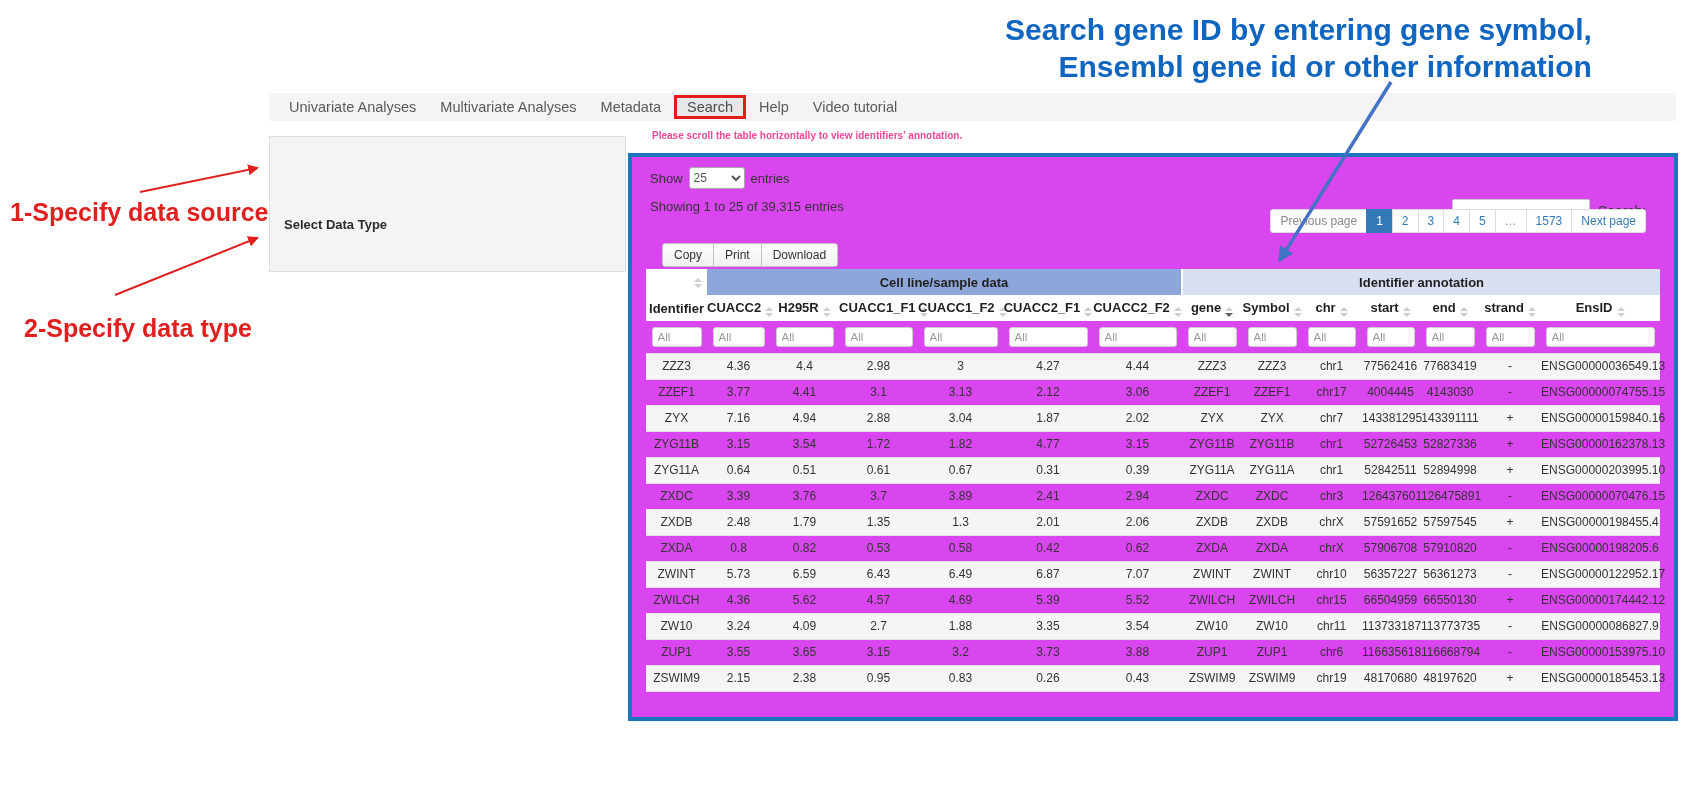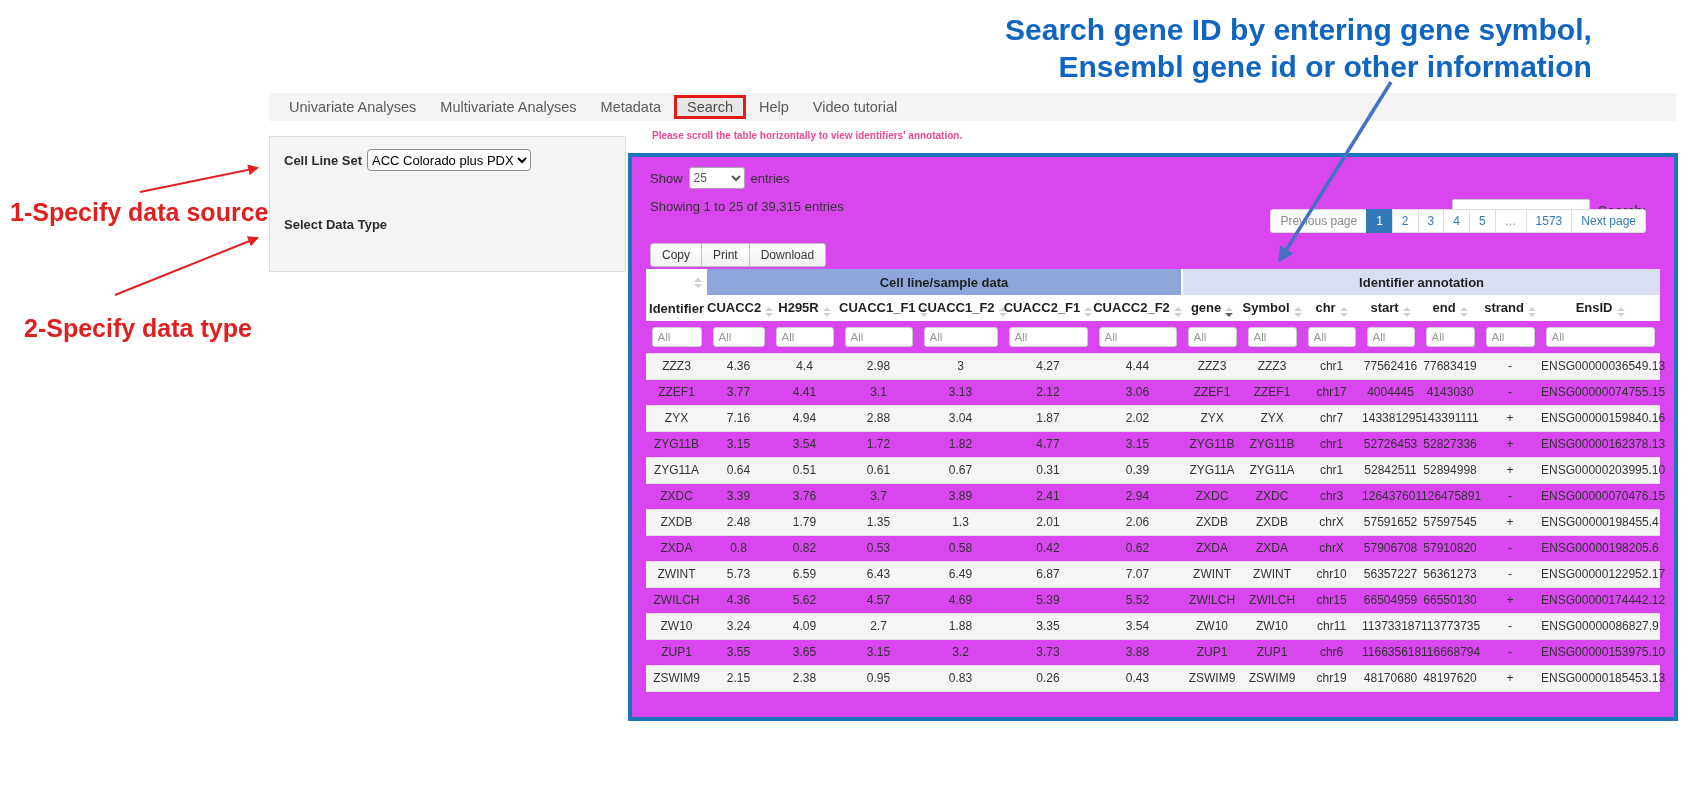--- a/index.html
+++ b/index.html
@@ -38,21 +38,21 @@
 
   #pagination { position:absolute; top:52px; right:28px; display:flex; font-size:12px; }
   .page-cell { border:1px solid #ddd; margin-left:-1px; padding:4px 9px; color:#337ab7; background:#fff; cursor:pointer; text-decoration:none; white-space:nowrap; }
   .page-prev { color:#8a8a8a; border-radius:3px 0 0 3px; margin-left:0; }
   .page-next { border-radius:0 3px 3px 0; }
   .page-active { background:#3379b8; border-color:#3379b8; color:#fff; }
   .page-ellipsis { color:#999; cursor:default; }
 
   #dt-buttons { position:absolute; left:18px; top:86px; display:flex; }
   .dt-btn { font-size:12px; padding:4px 11px; border:1px solid #c3c3c3; background:linear-gradient(#ffffff,#f1f1f1); color:#333; margin-left:-1px; cursor:pointer; }
-  .dt-btn:first-child { border-radius:3px 0 0 3px; margin-left:0; }
+  .dt-btn:first-child { border-radius:3px 0 0 3px; margin-left:12px; }
   .dt-btn:last-child { border-radius:0 3px 3px 0; }
 
   
   #gene-table { position:absolute; left:14px; top:112px; width:1014px; border-collapse:collapse; table-layout:fixed; text-align:center; }
   #gene-table th { font-weight:700; font-size:13px; color:#1f1f1f; }
   .th-corner { background:#fff; position:relative; height:26px; }
   .th-corner .sort-icon { position:absolute; right:5px; top:9px; }
   .th-group { height:26px; }
   .th-group-dark  { background:#8ea7da; }
   .th-group-light { background:#d9def1; border-left:2px solid #fff; }
@@ -83,26 +83,20 @@
 <div id="navbar">
     <div class="nav-item">Univariate Analyses</div>
     <div class="nav-item">Multivariate Analyses</div>
     <div class="nav-item">Metadata</div>
     <div class="nav-item nav-item-active">Search</div>
     <div class="nav-item">Help</div>
     <div class="nav-item">Video tutorial</div>
   </div>
 
 <div id="sidebar-panel">
-  <div class="cls-row">
-    <span class="panel-label">Cell Line Set</span>
-    <select class="cls-select">
-      <option>ACC Colorado plus PDX</option>
-    </select>
-  </div>
   <div class="panel-label sdt-label">Select Data Type</div>
 </div>
 
 <div id="scroll-hint">Please scroll the table horizontally to view identifiers' annotation.</div>
 
 <div id="blue-panel">
   <div class="show-row">
     <span>Show</span>
     <select class="len-select">
       <option>25</option>

